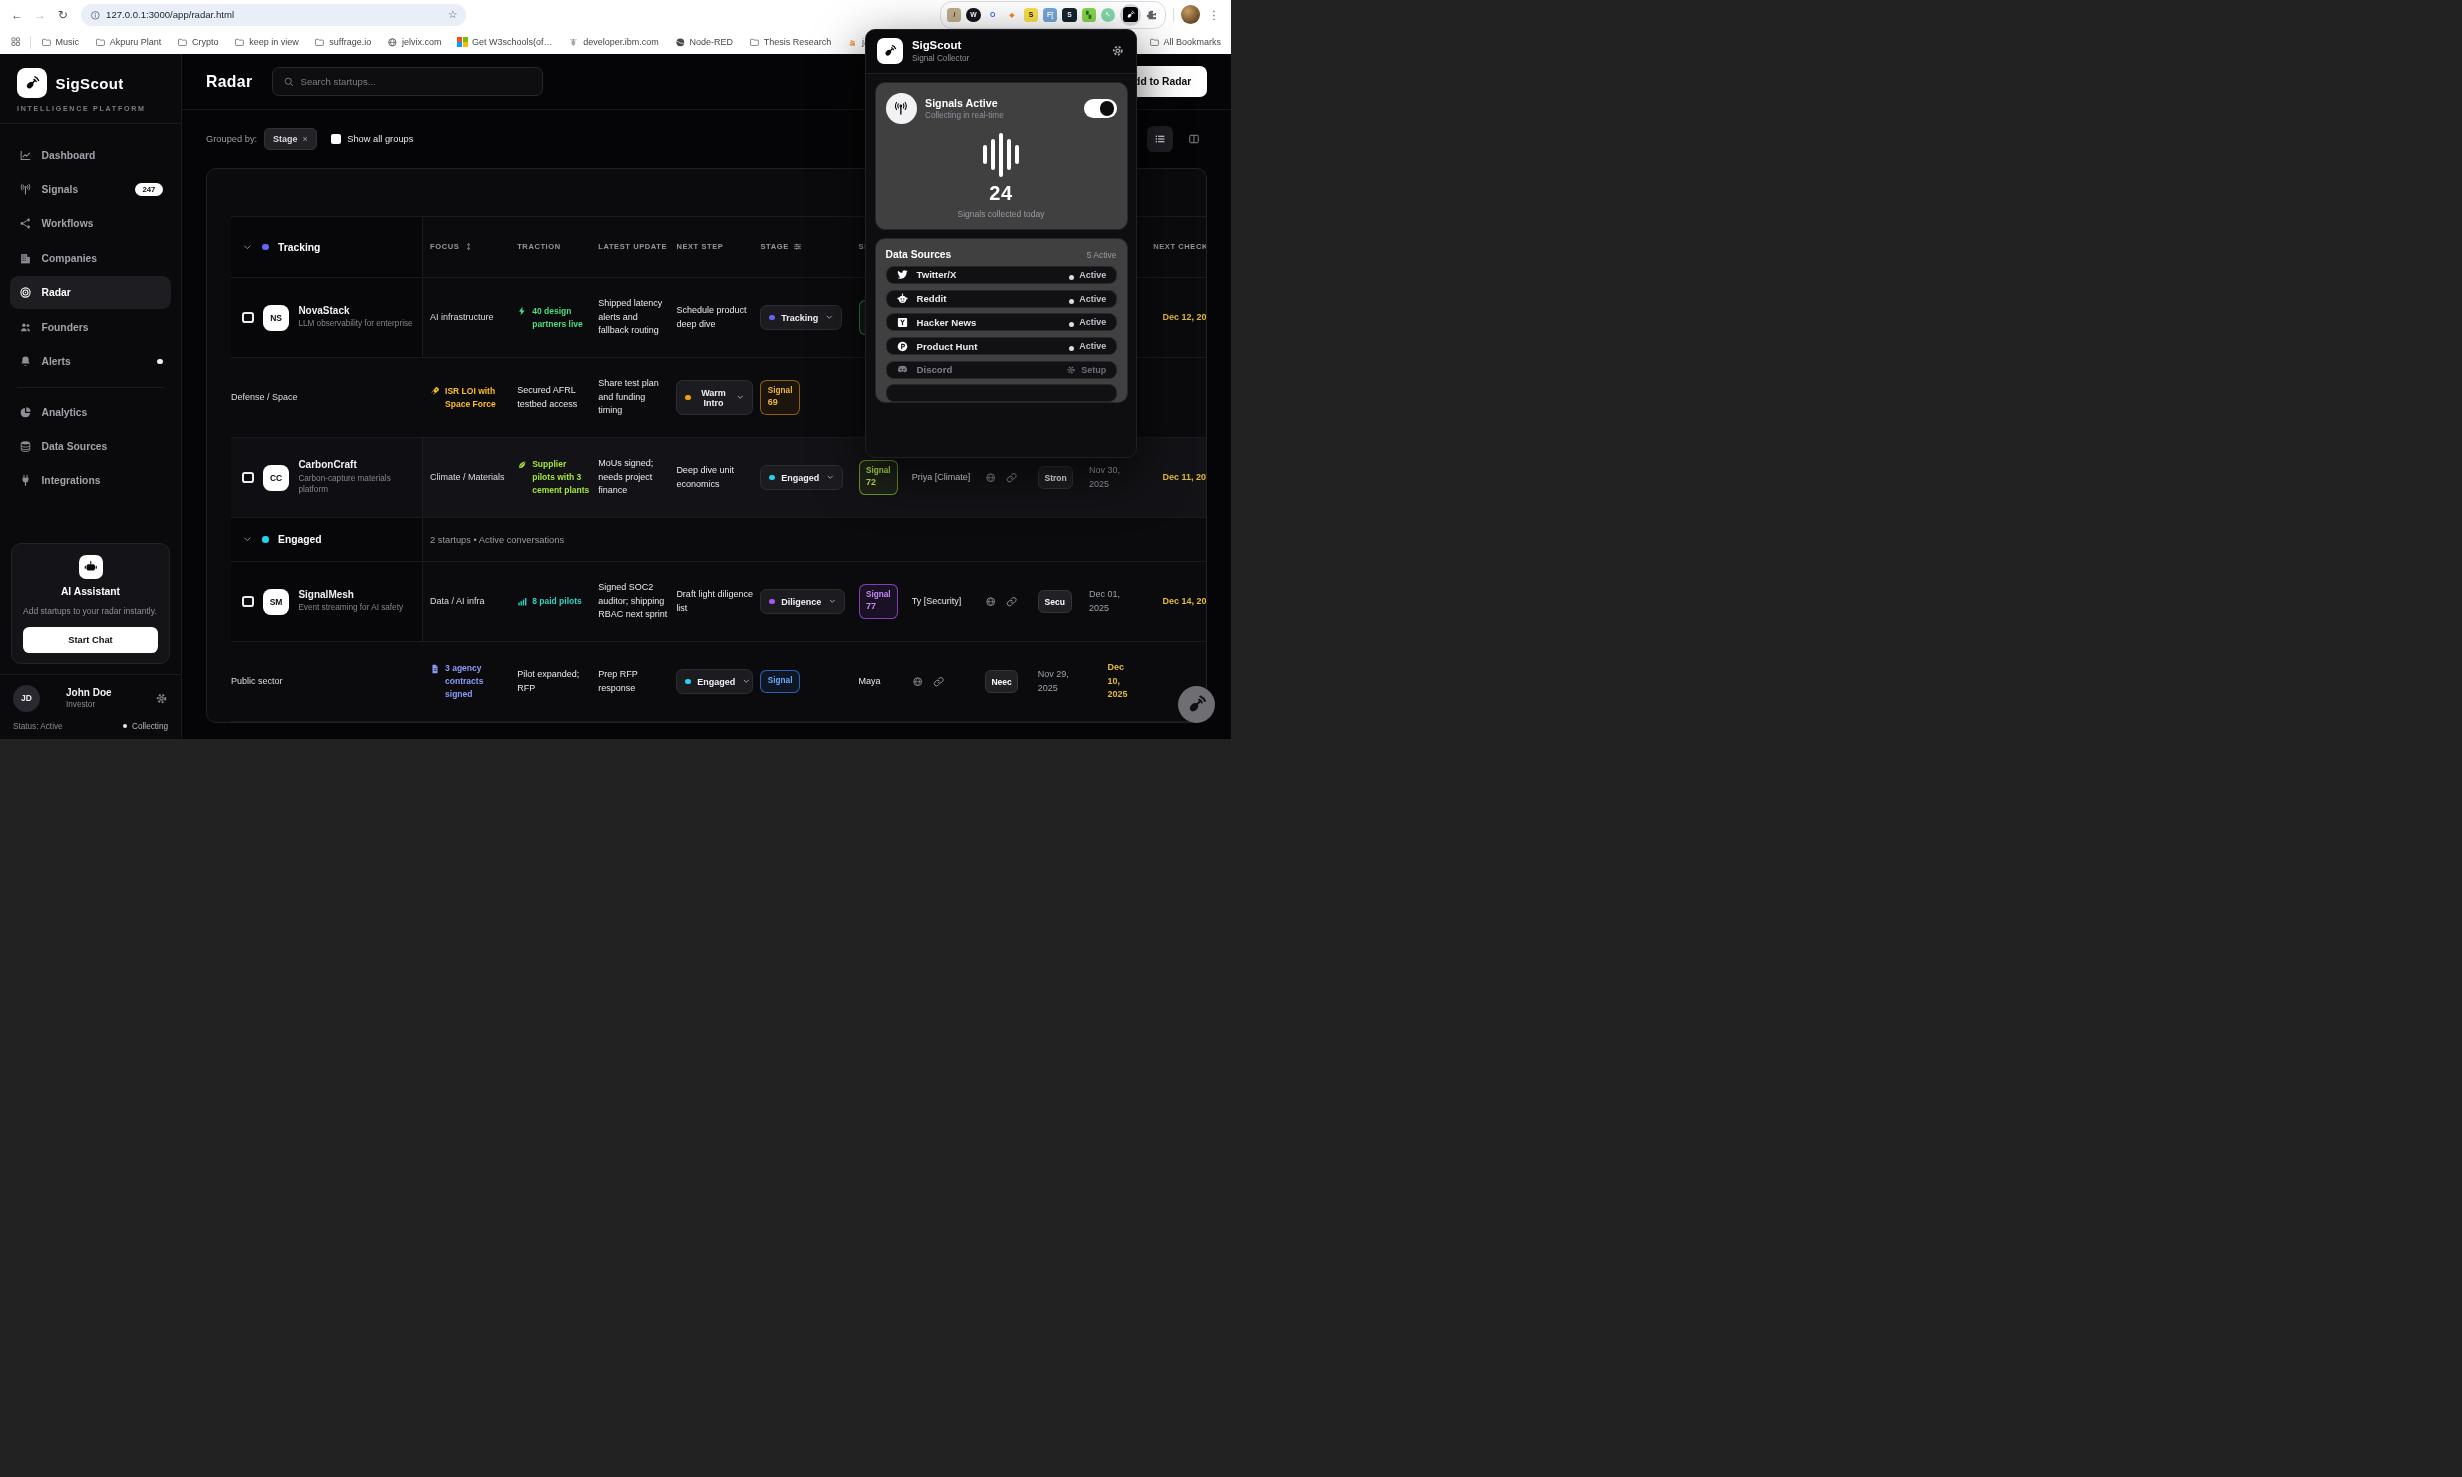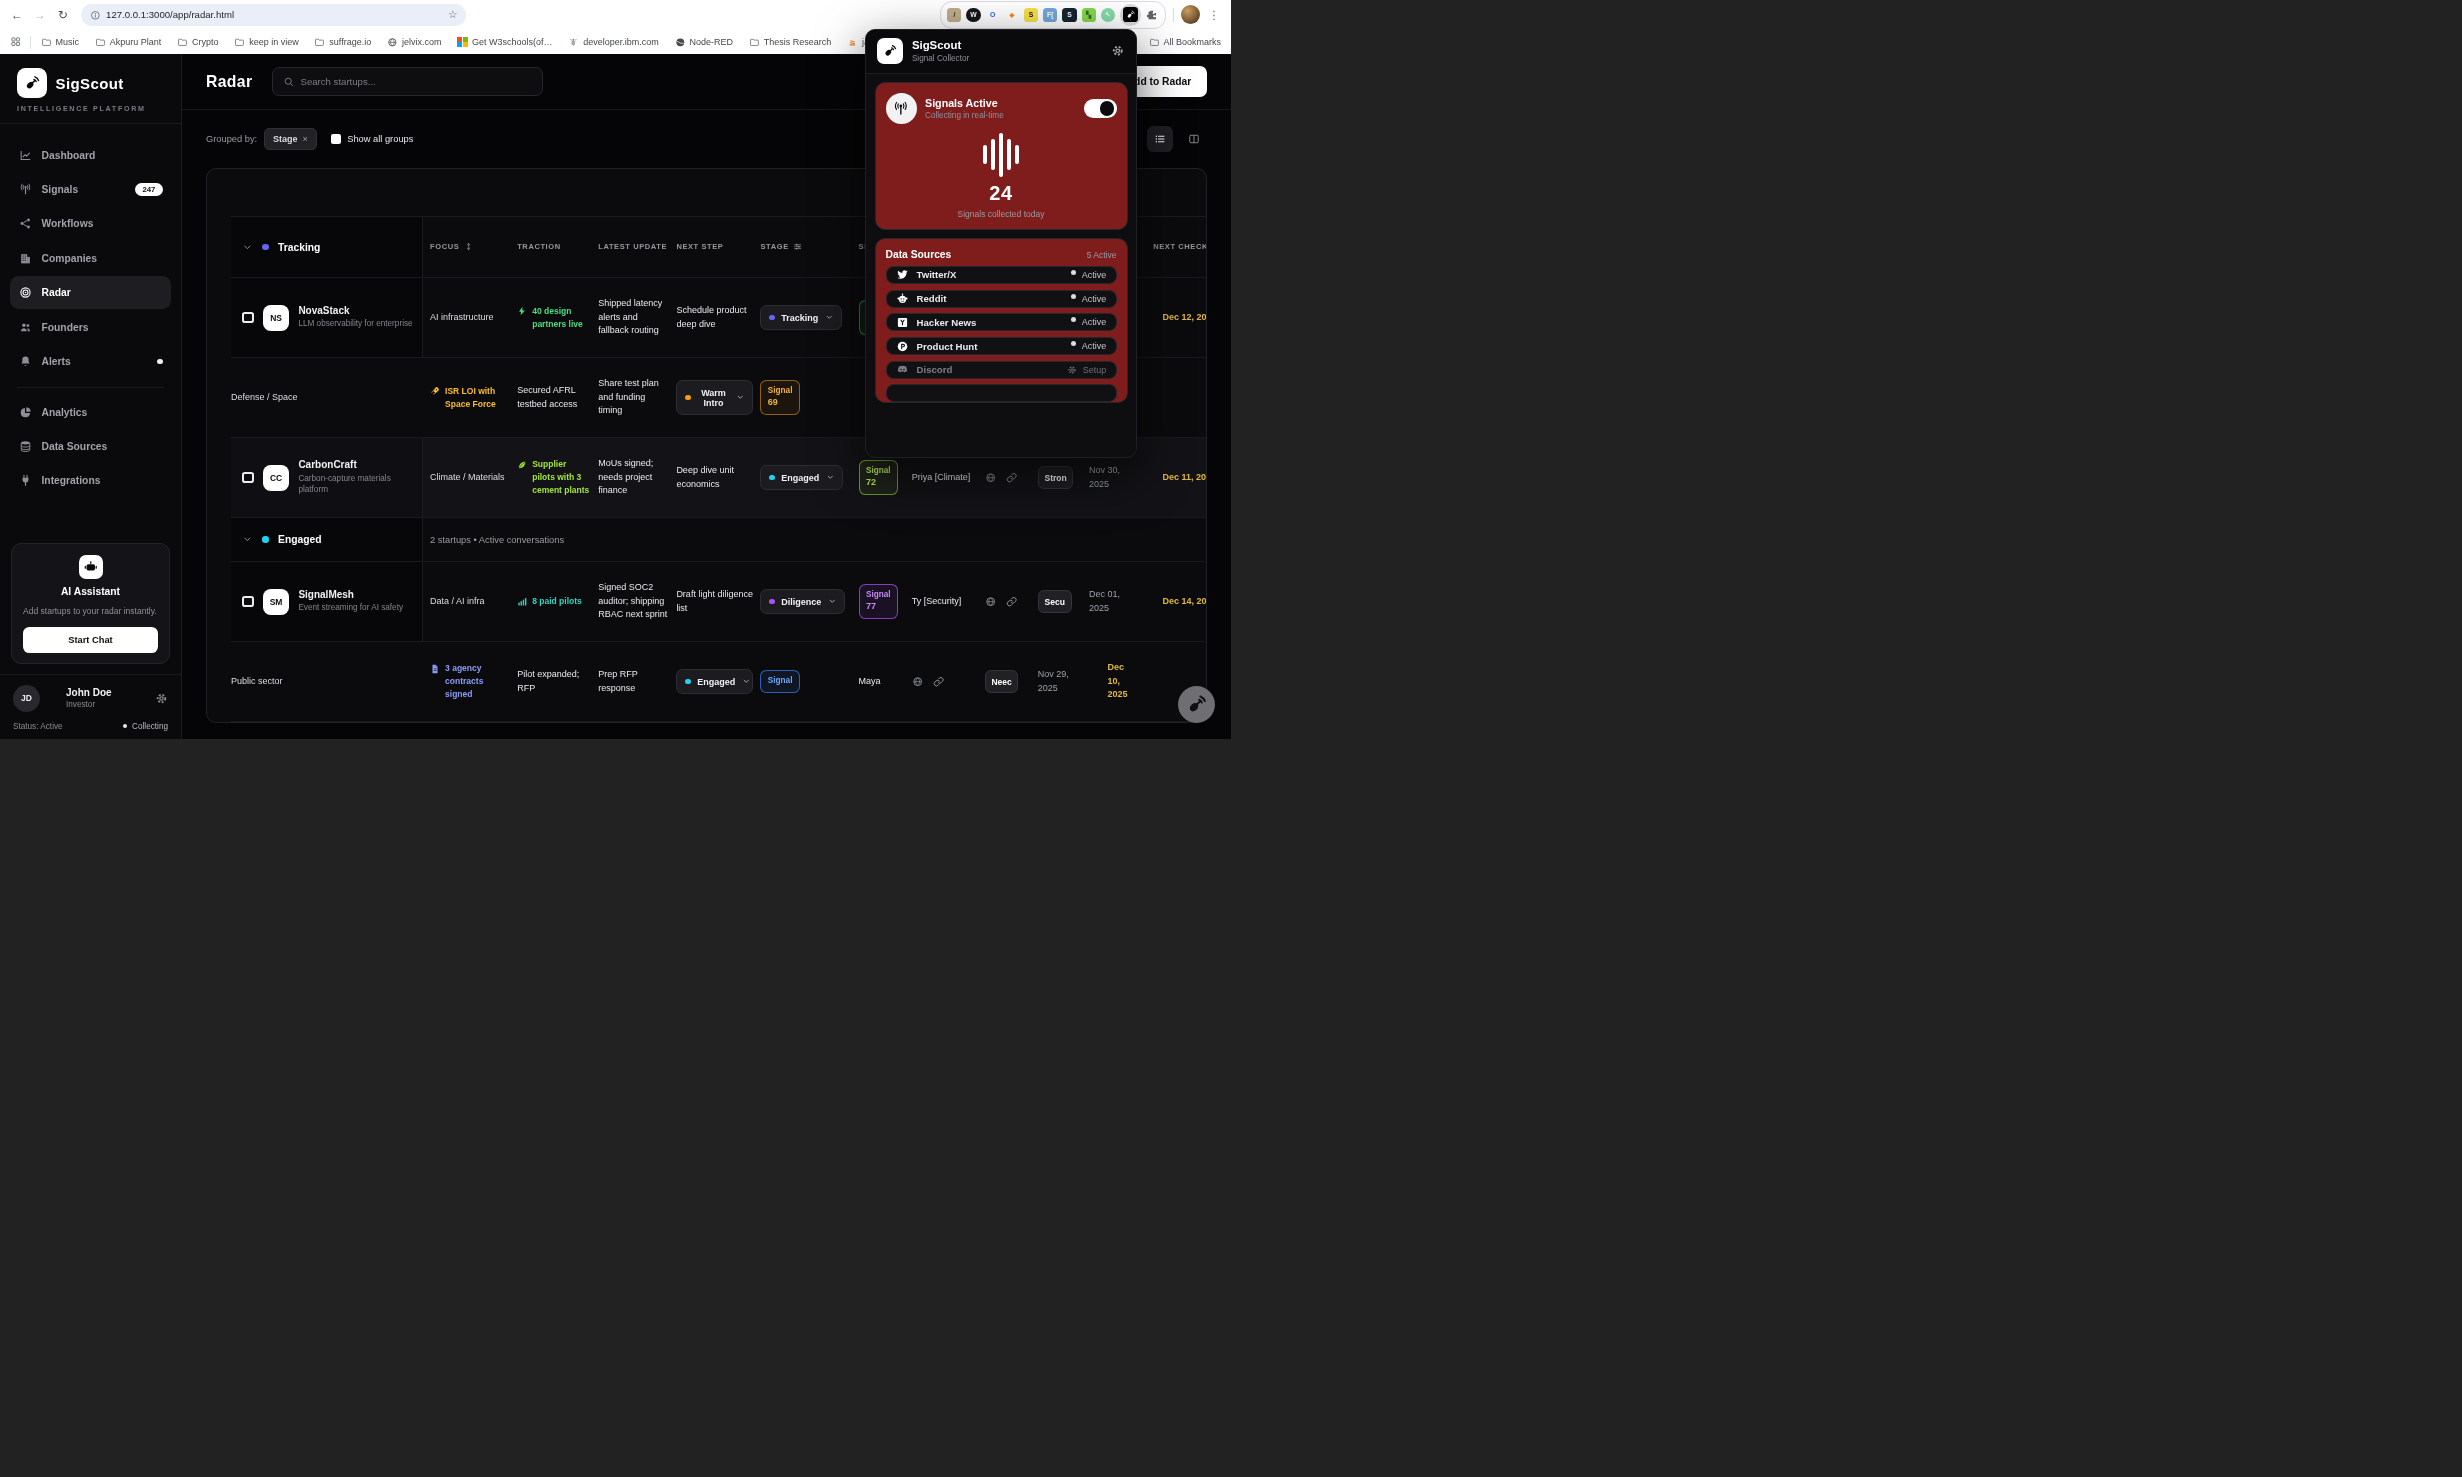--- a/index.html
+++ b/index.html
@@ -131,39 +131,39 @@
   .t-check { color:#e2b93b; font-weight:700; text-align:left; padding-left:18.5px; }
 
   
   .popup { position:absolute; left:865px; top:28.5px; width:272px; height:429px; background:#0e0e11; border:0.7px solid #1f1f25; border-radius:10px; box-shadow:0 17px 50px rgba(0,0,0,.65); z-index:50; overflow:hidden; display:flex; flex-direction:column; }
   .pp-head { flex:none; height:44px; background:#0a0a0c; border-bottom:0.7px solid #1e1e24; display:flex; align-items:center; gap:8.5px; padding:0 11.4px; }
   .pp-icon { width:26px; height:26px; background:#fff; border-radius:7.1px; color:#0b0b0d; display:flex; align-items:center; justify-content:center; }
   .pp-title { font-size:11.4px; font-weight:800; color:#fff; }
   .pp-sub { font-size:8.2px; color:#8f8f98; margin-top:2.1px; }
   .pp-gear { margin-left:auto; color:#a2a2ab; display:flex; }
   .pp-body { flex:1; padding:8.5px; overflow:hidden; }
-  .card { background:#7f1d1d; border:0.7px solid #26262c; border-radius:10px; padding:10px; }
+  .card { background:#404040; border:0.7px solid #26262c; border-radius:10px; padding:10px; }
   .sigrow { display:flex; align-items:center; gap:8.5px; }
   .sigcirc { width:31px; height:31px; border-radius:50%; background:#f2f2f4; color:#0c0c0e; display:flex; align-items:center; justify-content:center; flex:none; }
   .sigtitle { font-size:10.7px; font-weight:800; color:#fff; }
   .sigsub { font-size:8.2px; color:#90909a; margin-top:2.1px; }
   .toggle { margin-left:auto; width:33px; height:18.5px; background:#fff; border-radius:9.3px; position:relative; flex:none; }
   .toggle i { position:absolute; right:2.1px; top:2.1px; width:14.2px; height:14.2px; border-radius:50%; background:#0c0c0e; }
   .wave { display:flex; align-items:center; justify-content:center; gap:4.3px; margin:8.5px 0 5.7px; height:44px; }
   .wave i { width:3.6px; border-radius:2.1px; background:#fff; }
   .sigcount { text-align:center; font-size:20px; font-weight:800; color:#fff; letter-spacing:0.7px; }
   .sigcap { text-align:center; font-size:8.5px; color:#9a9aa4; margin-top:3.6px; }
   .srccard { margin-top:8.5px; padding-bottom:0; }
   .srchead { display:flex; align-items:center; justify-content:space-between; }
   .srctitle { font-size:10.3px; font-weight:800; color:#fff; }
   .srcbadge { font-size:8.5px; color:#9a9aa4; }
   .srcitem { margin-top:5.7px; height:18px; background:#111114; border:0.7px solid #26262c; border-radius:7.8px; display:flex; align-items:center; gap:7.8px; padding:0 9.3px; }
   .srcname { font-size:9.6px; font-weight:700; color:#eaeaee; }
   .srcic { display:flex; color:#fff; }
-  .srcright { margin-left:auto; display:flex; align-items:flex-start; gap:5.7px; font-size:9px; color:#c2c2c9; }
+  .srcright { margin-left:auto; display:flex; align-items:flex-end; gap:5.7px; font-size:9px; color:#c2c2c9;font-weight:bold; }
   .srcright i { width:5px; height:5px; border-radius:50%; background:#dcdce1; }
   .srcitem.off .srcname { color:#7f7f88; }
   .srcitem.off .srcic { color:#7b7b83; }
   .srcitem.off .srcright { color:#6f6f78; }
 
   
   .fab { position:absolute; right:15.7px; bottom:15.7px; width:37px; height:37px; border-radius:50%; background:#6e6e73; color:#101013; display:flex; align-items:center; justify-content:center; z-index:45; }
 
   svg { display:block; }
 </style>

